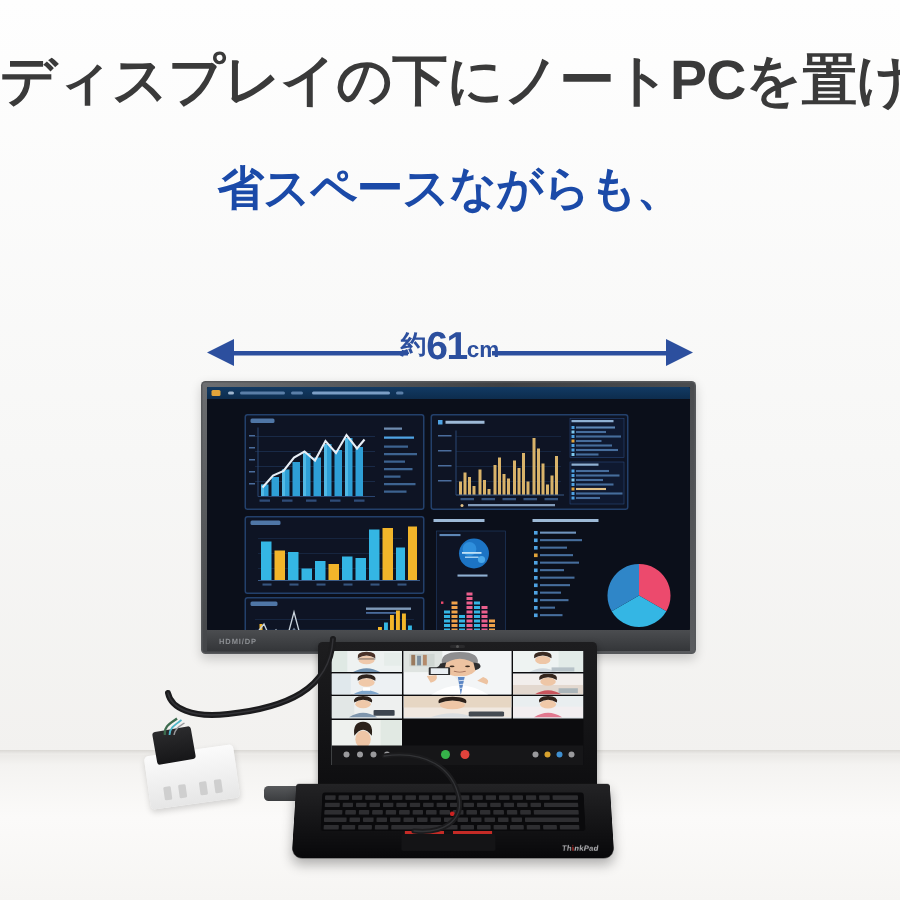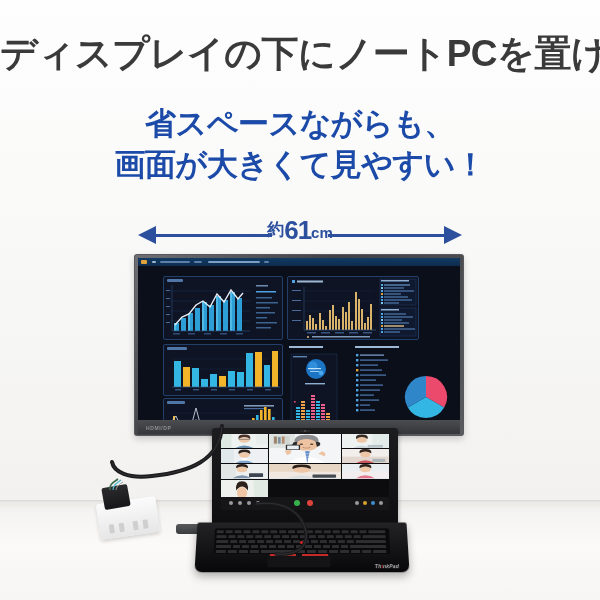--- a/index.html
+++ b/index.html
@@ -16,21 +16,21 @@
     position:absolute;top:34px;left:0;width:600px;
     text-align:center;
     font-size:37px;font-weight:bold;color:#3a3a3a;
     letter-spacing:-0.5px;line-height:1.1;white-space:nowrap;
   }
   .sub{
     position:absolute;left:0;width:600px;text-align:center;
     color:#1b4aa8;font-weight:bold;font-size:31px;line-height:1.28;
     letter-spacing:-0.5px;white-space:nowrap;
   }
-  .sub.l1{top:106px;font-family:Liberation Mono, monospace;}
+  .sub.l1{top:106px;}
   .sub.l2{top:145px;}
 
   
   .dim{position:absolute;left:138px;top:218px;width:324px;height:34px;}
   .dim .bar{
     position:absolute;top:16px;height:3px;background:#2c4f9e;
   }
   .dim .bar.left{left:16px;width:118px;}
   .dim .bar.right{right:16px;width:118px;}
   .dim .head{position:absolute;top:8px;width:0;height:0;
@@ -135,21 +135,20 @@
 <body>
 
 <div id="stage">
 
   <div class="wall"></div>
   <div class="desk"></div>
   <div class="desk-edge"></div>
 
   <div class="headline">ディスプレイの下にノートPCを置ける</div>
   <div class="sub l1">省スペースながらも、</div>
-  <div class="sub l2">画面が大きくて見やすい！</div>
 
   <div class="dim">
     <div class="head l"></div>
     <div class="bar left"></div>
     <div class="bar right"></div>
     <div class="head r"></div>
     <div class="lbl">
       <span class="pre">約</span><span class="num">61</span><span class="unit">cm</span>
     </div>
   </div>

